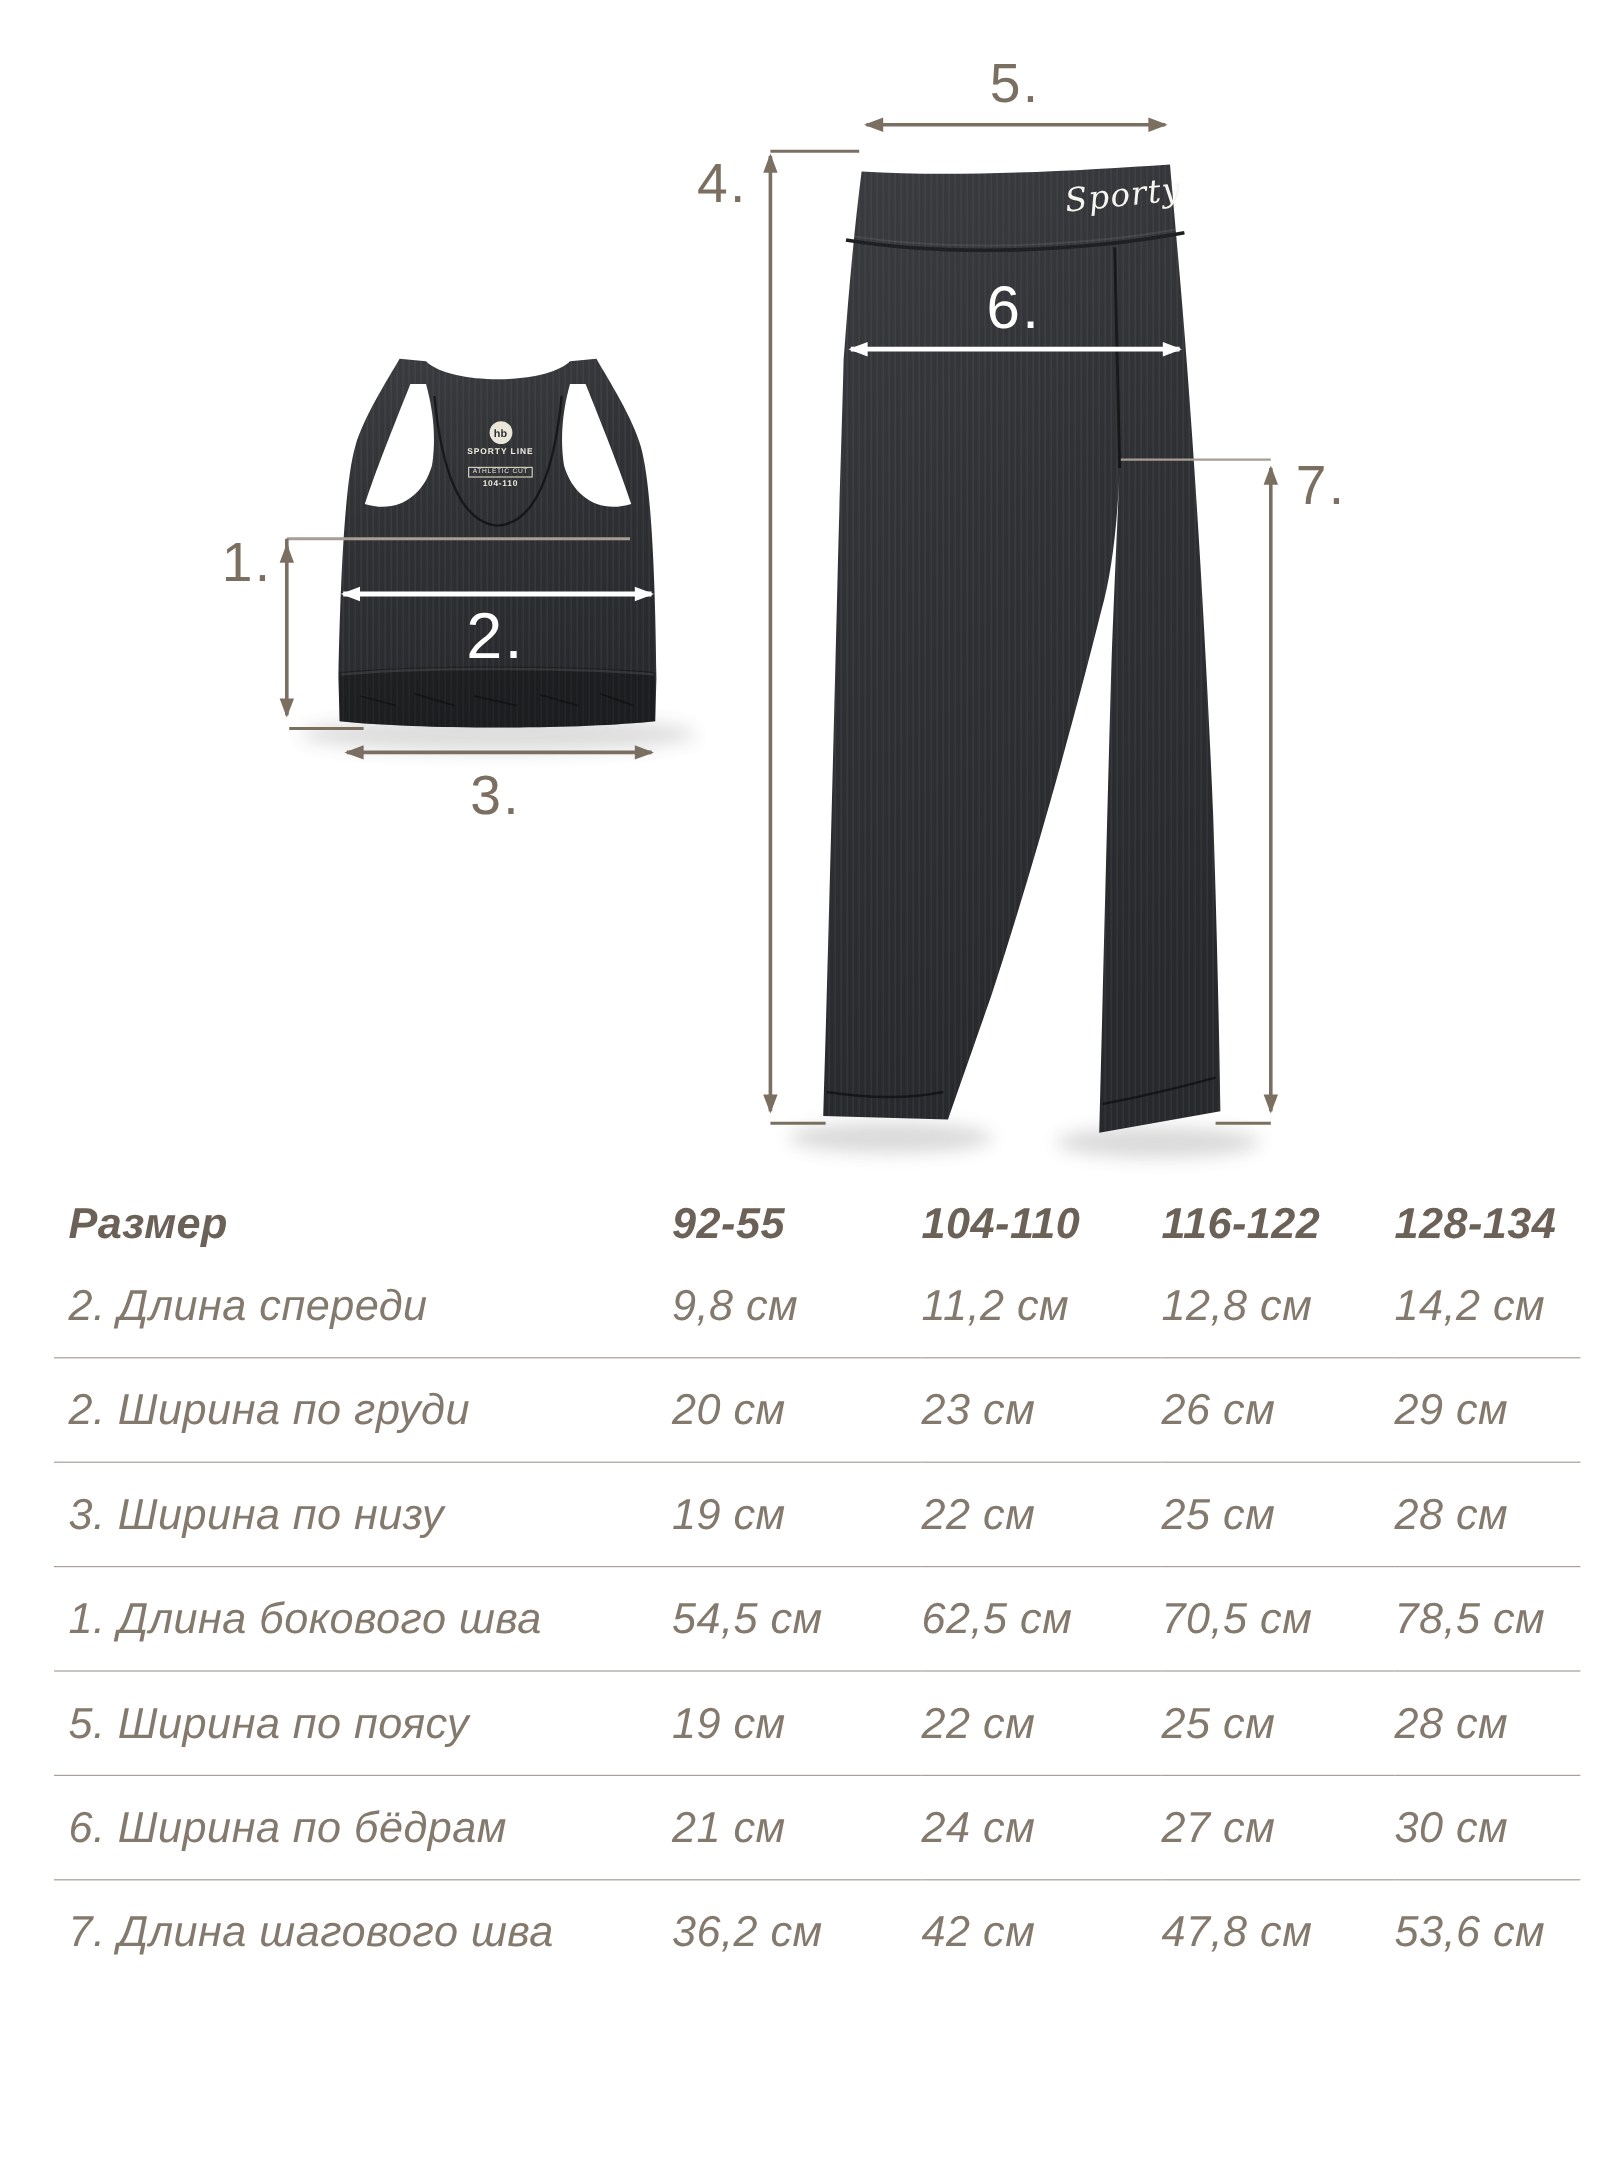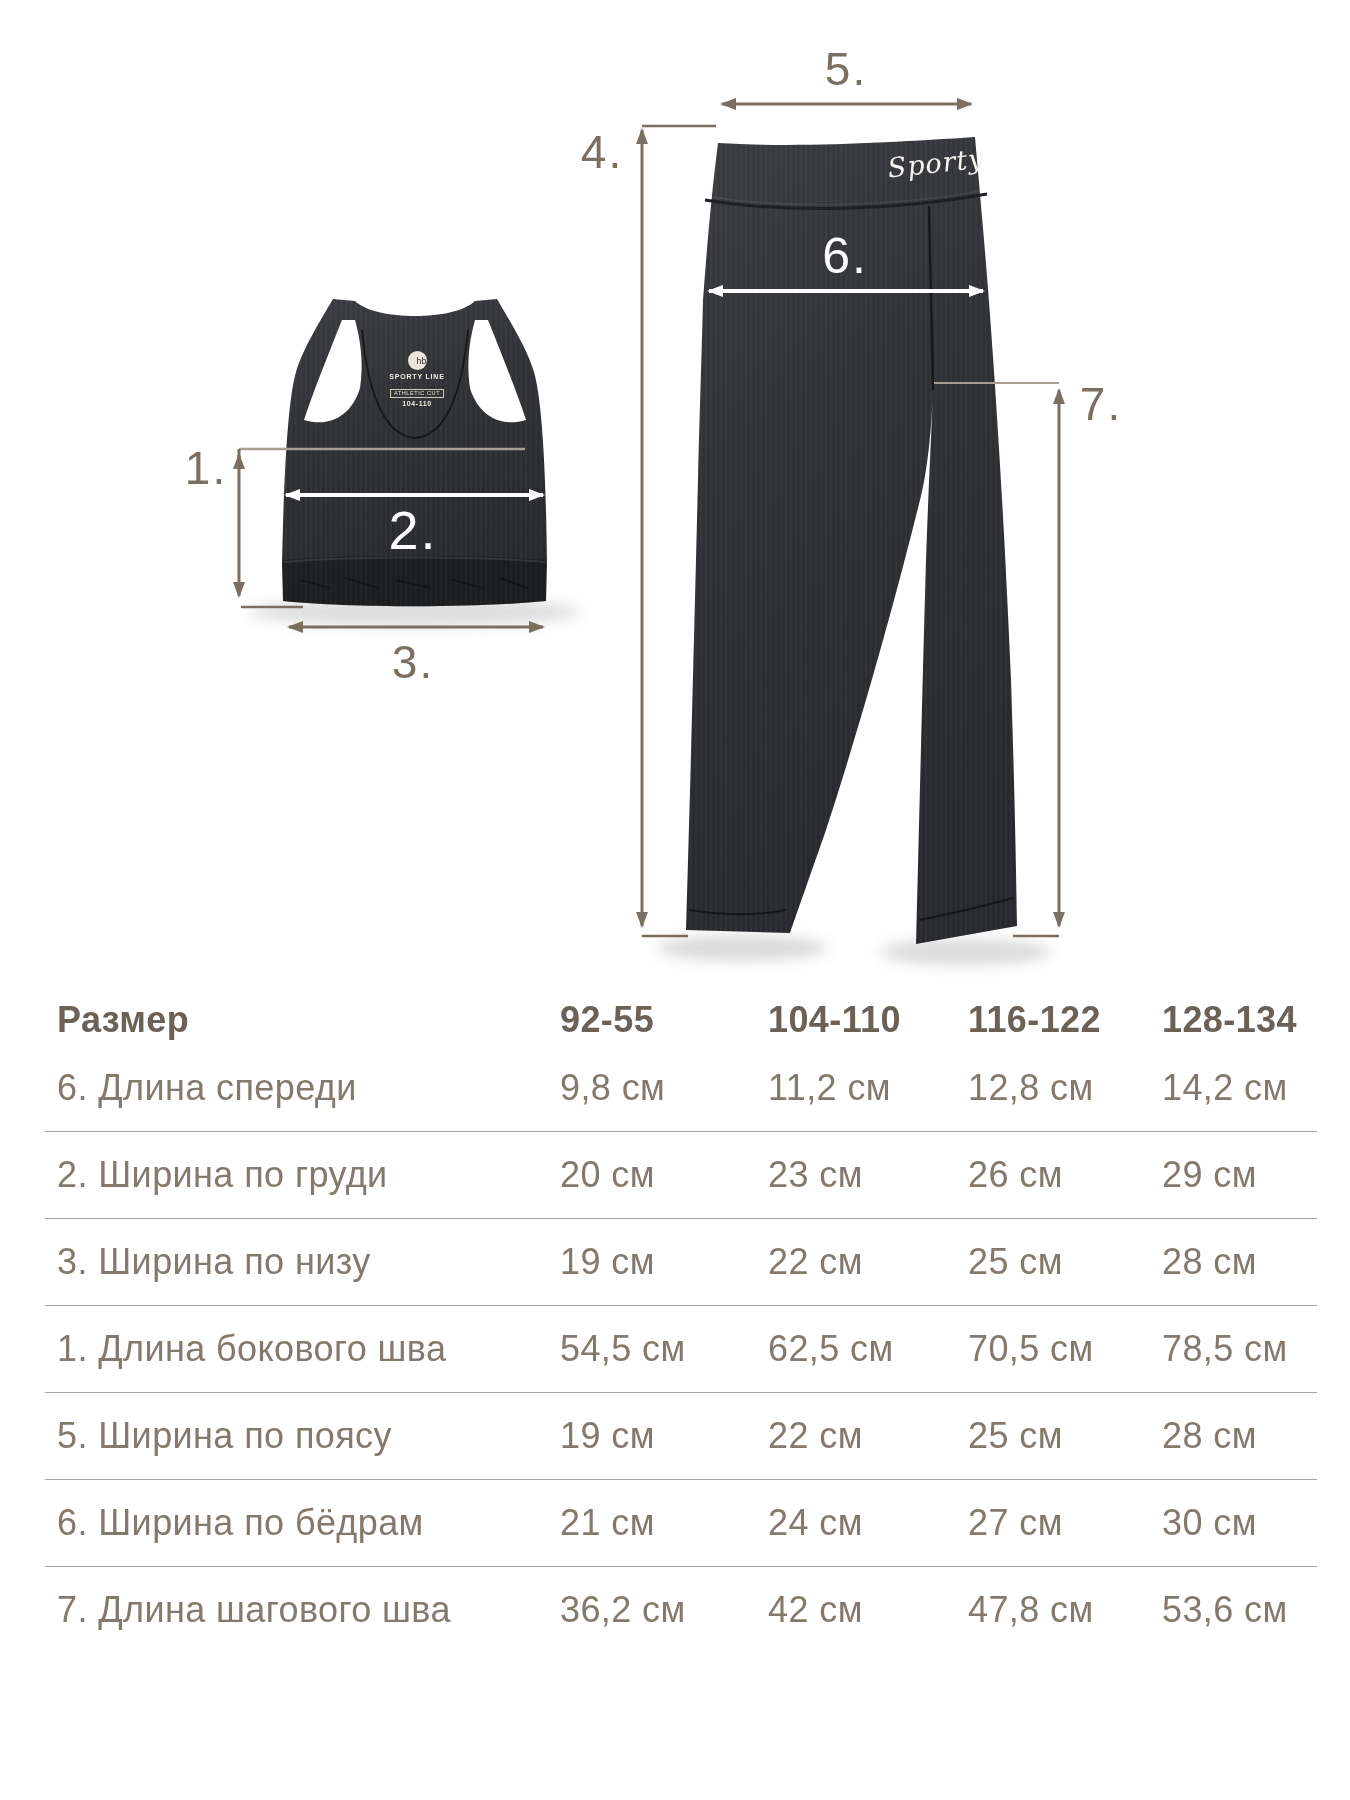--- a/index.html
+++ b/index.html
@@ -12,39 +12,39 @@
   .mnum{
     position:absolute;transform:translate(-50%,-50%);
     color:#7b6f62;font-size:46px;font-weight:400;letter-spacing:2px;white-space:nowrap;
   }
   .mnum.white{color:#ffffff;}
   .mnum.big{font-size:54px;}
   
   .tag{position:absolute;left:417px;top:351px;transform:translateX(-50%);text-align:center;width:120px;}
   .tag-circle{
     width:19px;height:19px;border-radius:50%;background:#eae6d9;margin:0 auto 2px auto;
-    display:flex;align-items:center;justify-content:flex-end;
-    color:#2c2e31;font-size:9px;font-weight:400;letter-spacing:0;
+    display:flex;align-items:center;justify-content:center;
+    color:#2c2e31;font-size:9px;font-weight:700;letter-spacing:0;
   }
   .tag-line1{color:#f0ede2;font-size:7px;font-weight:700;letter-spacing:0.8px;line-height:9px;}
   .tag-line2{
     display:inline-block;border:1px solid #cfcaba;color:#e9e5d7;font-size:5.5px;letter-spacing:0.6px;
     padding:0px 3px;margin:1px 0;line-height:7px;
   }
   .tag-line3{color:#f0ede2;font-size:7px;font-weight:700;letter-spacing:0.6px;line-height:9px;}
   
   .sporty{
     position:absolute;left:936px;top:163px;transform:translate(-50%,-50%) rotate(-6deg);
     font-family:"DejaVu Serif",serif;font-style:italic;color:#f7f5f0;font-size:27px;letter-spacing:1px;
   }
   
   .size-table{
     position:absolute;left:45px;top:995px;width:1272px;
     display:grid;grid-template-columns:515px 208px 200px 194px 155px;
-    color:#84796d;font-size:36px;letter-spacing:0.4px;
+    color:#84796d;font-size:36px;letter-spacing:0.4px;font-style:italic;
   }
   .size-table .cell{display:flex;align-items:center;height:86px;}
   .size-table .head{height:50px;font-weight:700;color:#6b6156;}
   .size-table .label{padding-left:12px;}
   .size-table .sep{border-top:1.5px solid #a89f96;}
 </style>
 </head>
 <body>
 
 <div class="canvas">
@@ -175,21 +175,21 @@
 
   <span class="sporty">Sporty</span>
 
   <div class="size-table">
     <div class="cell head label">Размер</div>
     <div class="cell head">92-55</div>
     <div class="cell head">104-110</div>
     <div class="cell head">116-122</div>
     <div class="cell head">128-134</div>
 
-    <div class="cell label">6. Длина спереди</div>
+    <div class="cell label">2. Длина спереди</div>
     <div class="cell">9,8 см</div>
     <div class="cell">11,2 см</div>
     <div class="cell">12,8 см</div>
     <div class="cell">14,2 см</div>
 
     <div class="cell label sep">2. Ширина по груди</div>
     <div class="cell sep">20 см</div>
     <div class="cell sep">23 см</div>
     <div class="cell sep">26 см</div>
     <div class="cell sep">29 см</div>

